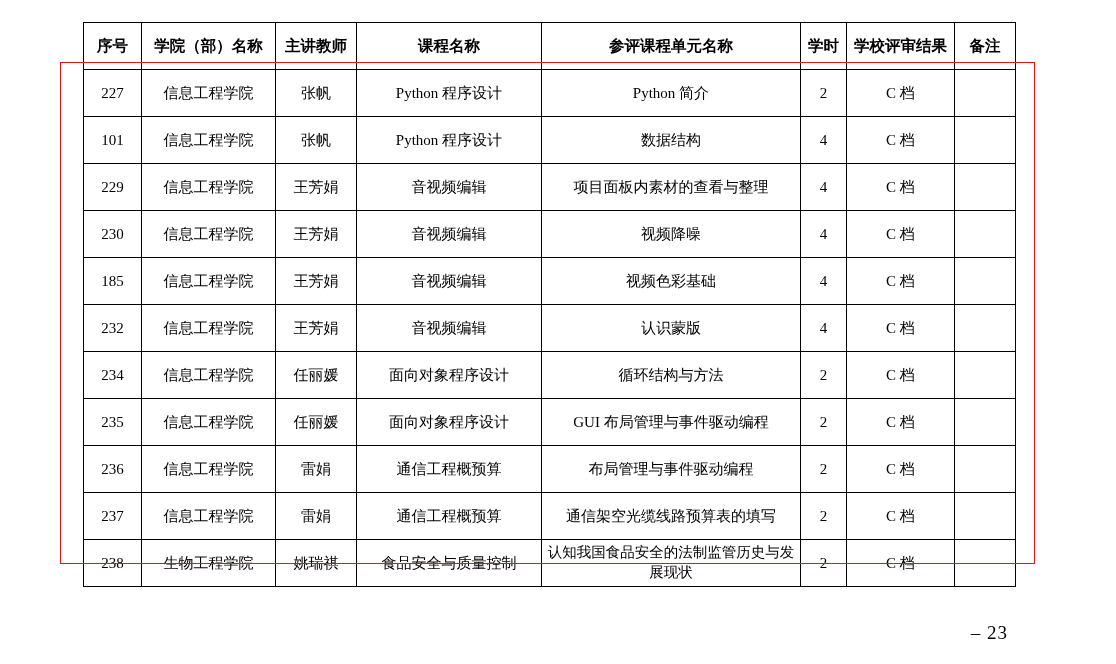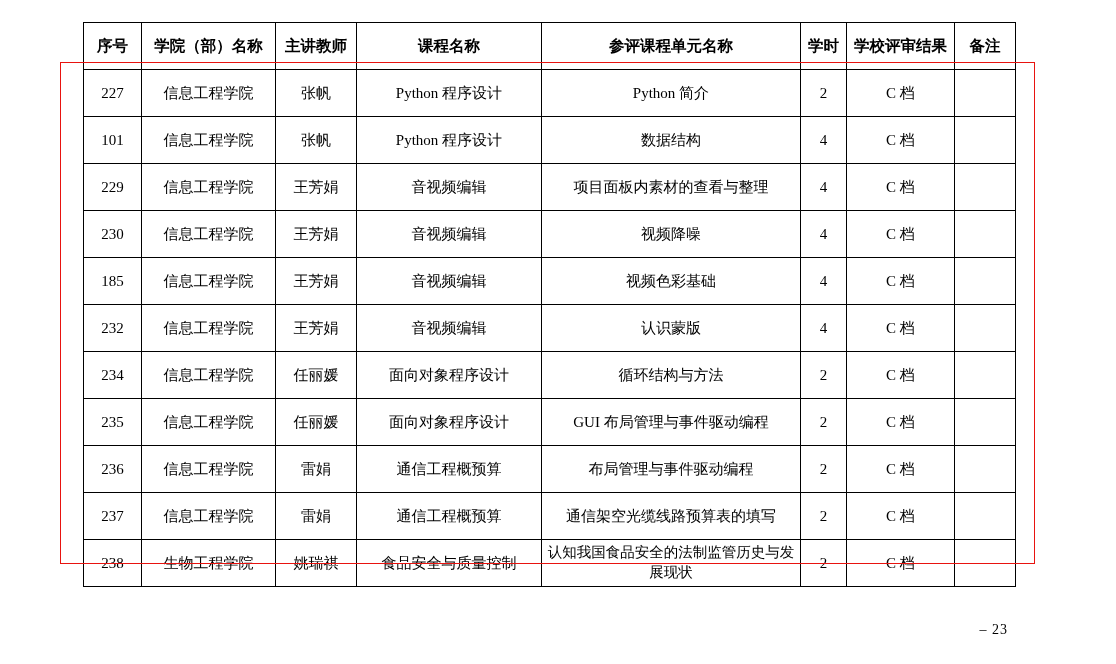--- a/index.html
+++ b/index.html
@@ -76,21 +76,21 @@
     width: 975px;
     height: 502px;
     border: 1.5px solid #e8130f;
     pointer-events: none;
     box-sizing: border-box;
   }
   .page-number {
     position: absolute;
     right: 108px;
     top: 622px;
-    font-size: 14px;
+    font-size: 19px;
     letter-spacing: 1px;
     font-family: "Liberation Serif", "DejaVu Serif", serif;
   }
 </style>
 </head>
 <body>
 
 <div class="page">
 
   <div class="table-wrap">

